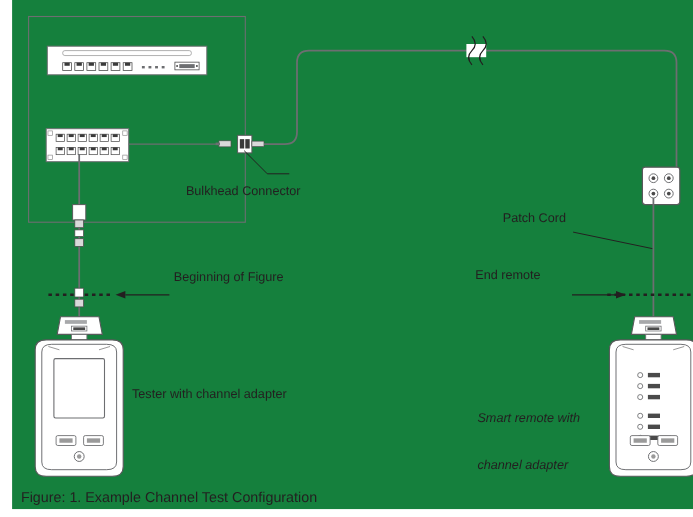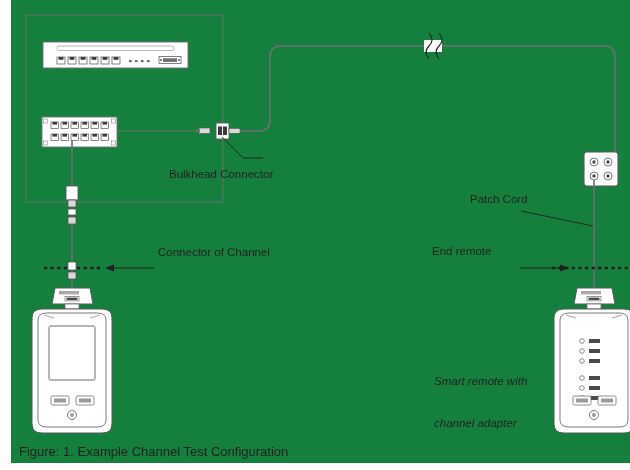--- a/index.html
+++ b/index.html
@@ -36,21 +36,21 @@
     left: 8px;
     top: 444px;
     font-family: "Liberation Sans", sans-serif;
     font-size: 13px;
     color: #231f20;
     white-space: pre;
   }
   #label-bulkhead { left: 158px; top: 167px; }
   #label-beginning { left: 147px; top: 245px; }
   #label-end { left: 421px; top: 244px; }
-  #label-patch { left: 459px; top: 192px; }
+  #label-patch { left: 446px; top: 192px; }
   #label-tester { left: 109px; top: 352px; }
   #label-remote { left: 423px; top: 346px; font-style: italic; }
 </style>
 </head>
 <body>
 
 <div id="page">
 
   <svg id="diagram-svg" viewBox="0 0 630 470">
 
@@ -304,26 +304,27 @@
         <rect x="590" y="398.5" width="12" height="4" fill="#9a9a9a"></rect>
       </g>
       <circle cx="583" cy="415" r="4.5" fill="#ffffff" stroke="#6d6e71" stroke-width="0.9"></circle>
       <circle cx="583" cy="415" r="2" fill="#9a9a9a"></circle>
     </g>
 
   </svg>
 
   <div class="label" id="label-bulkhead">Bulkhead Connector</div>
 
-  <div class="label" id="label-beginning">Connector of Channel</div>
+  <div class="label" id="label-beginning">Beginning of Figure</div>
 
   <div class="label" id="label-end">End remote</div>
 
   <div class="label" id="label-patch">Patch Cord</div>
 
+  <div class="label" id="label-tester">Tester with channel adapter</div>
 
   <div class="label" id="label-remote">
     <div>Smart remote with</div>
     <div>channel adapter</div>
   </div>
 
   <div id="caption">Figure: 1. Example Channel Test Configuration</div>
 
 </div>
 

